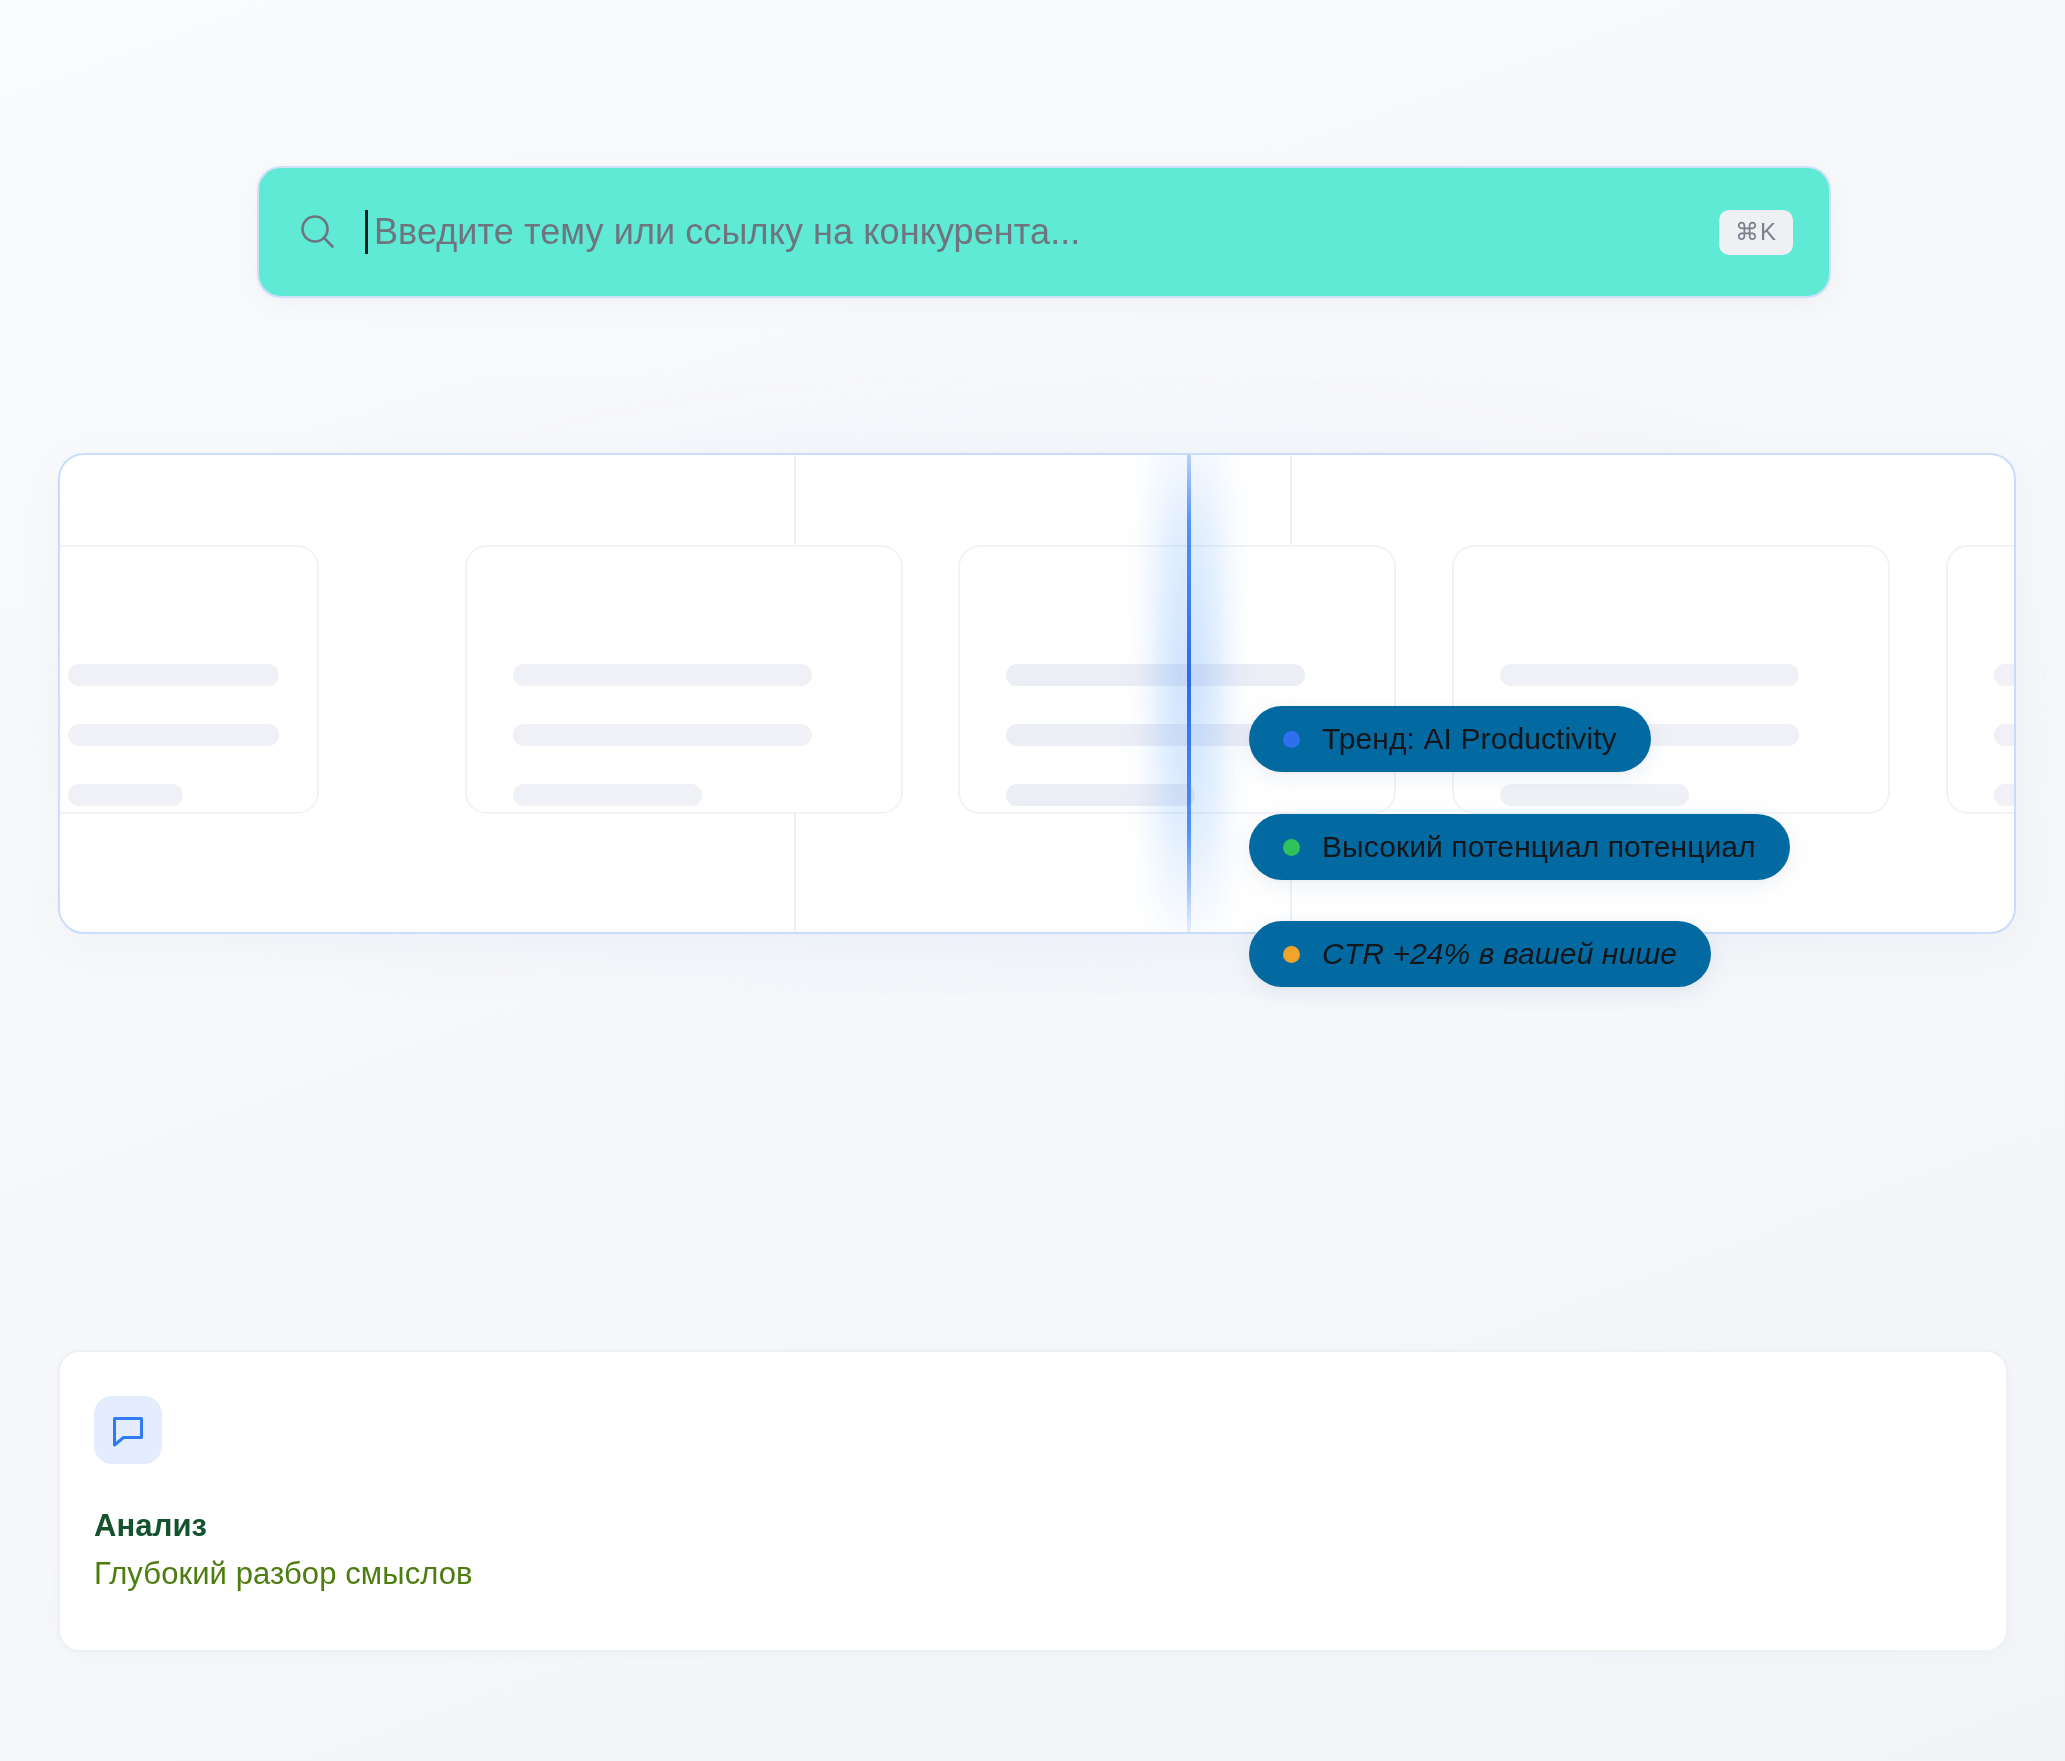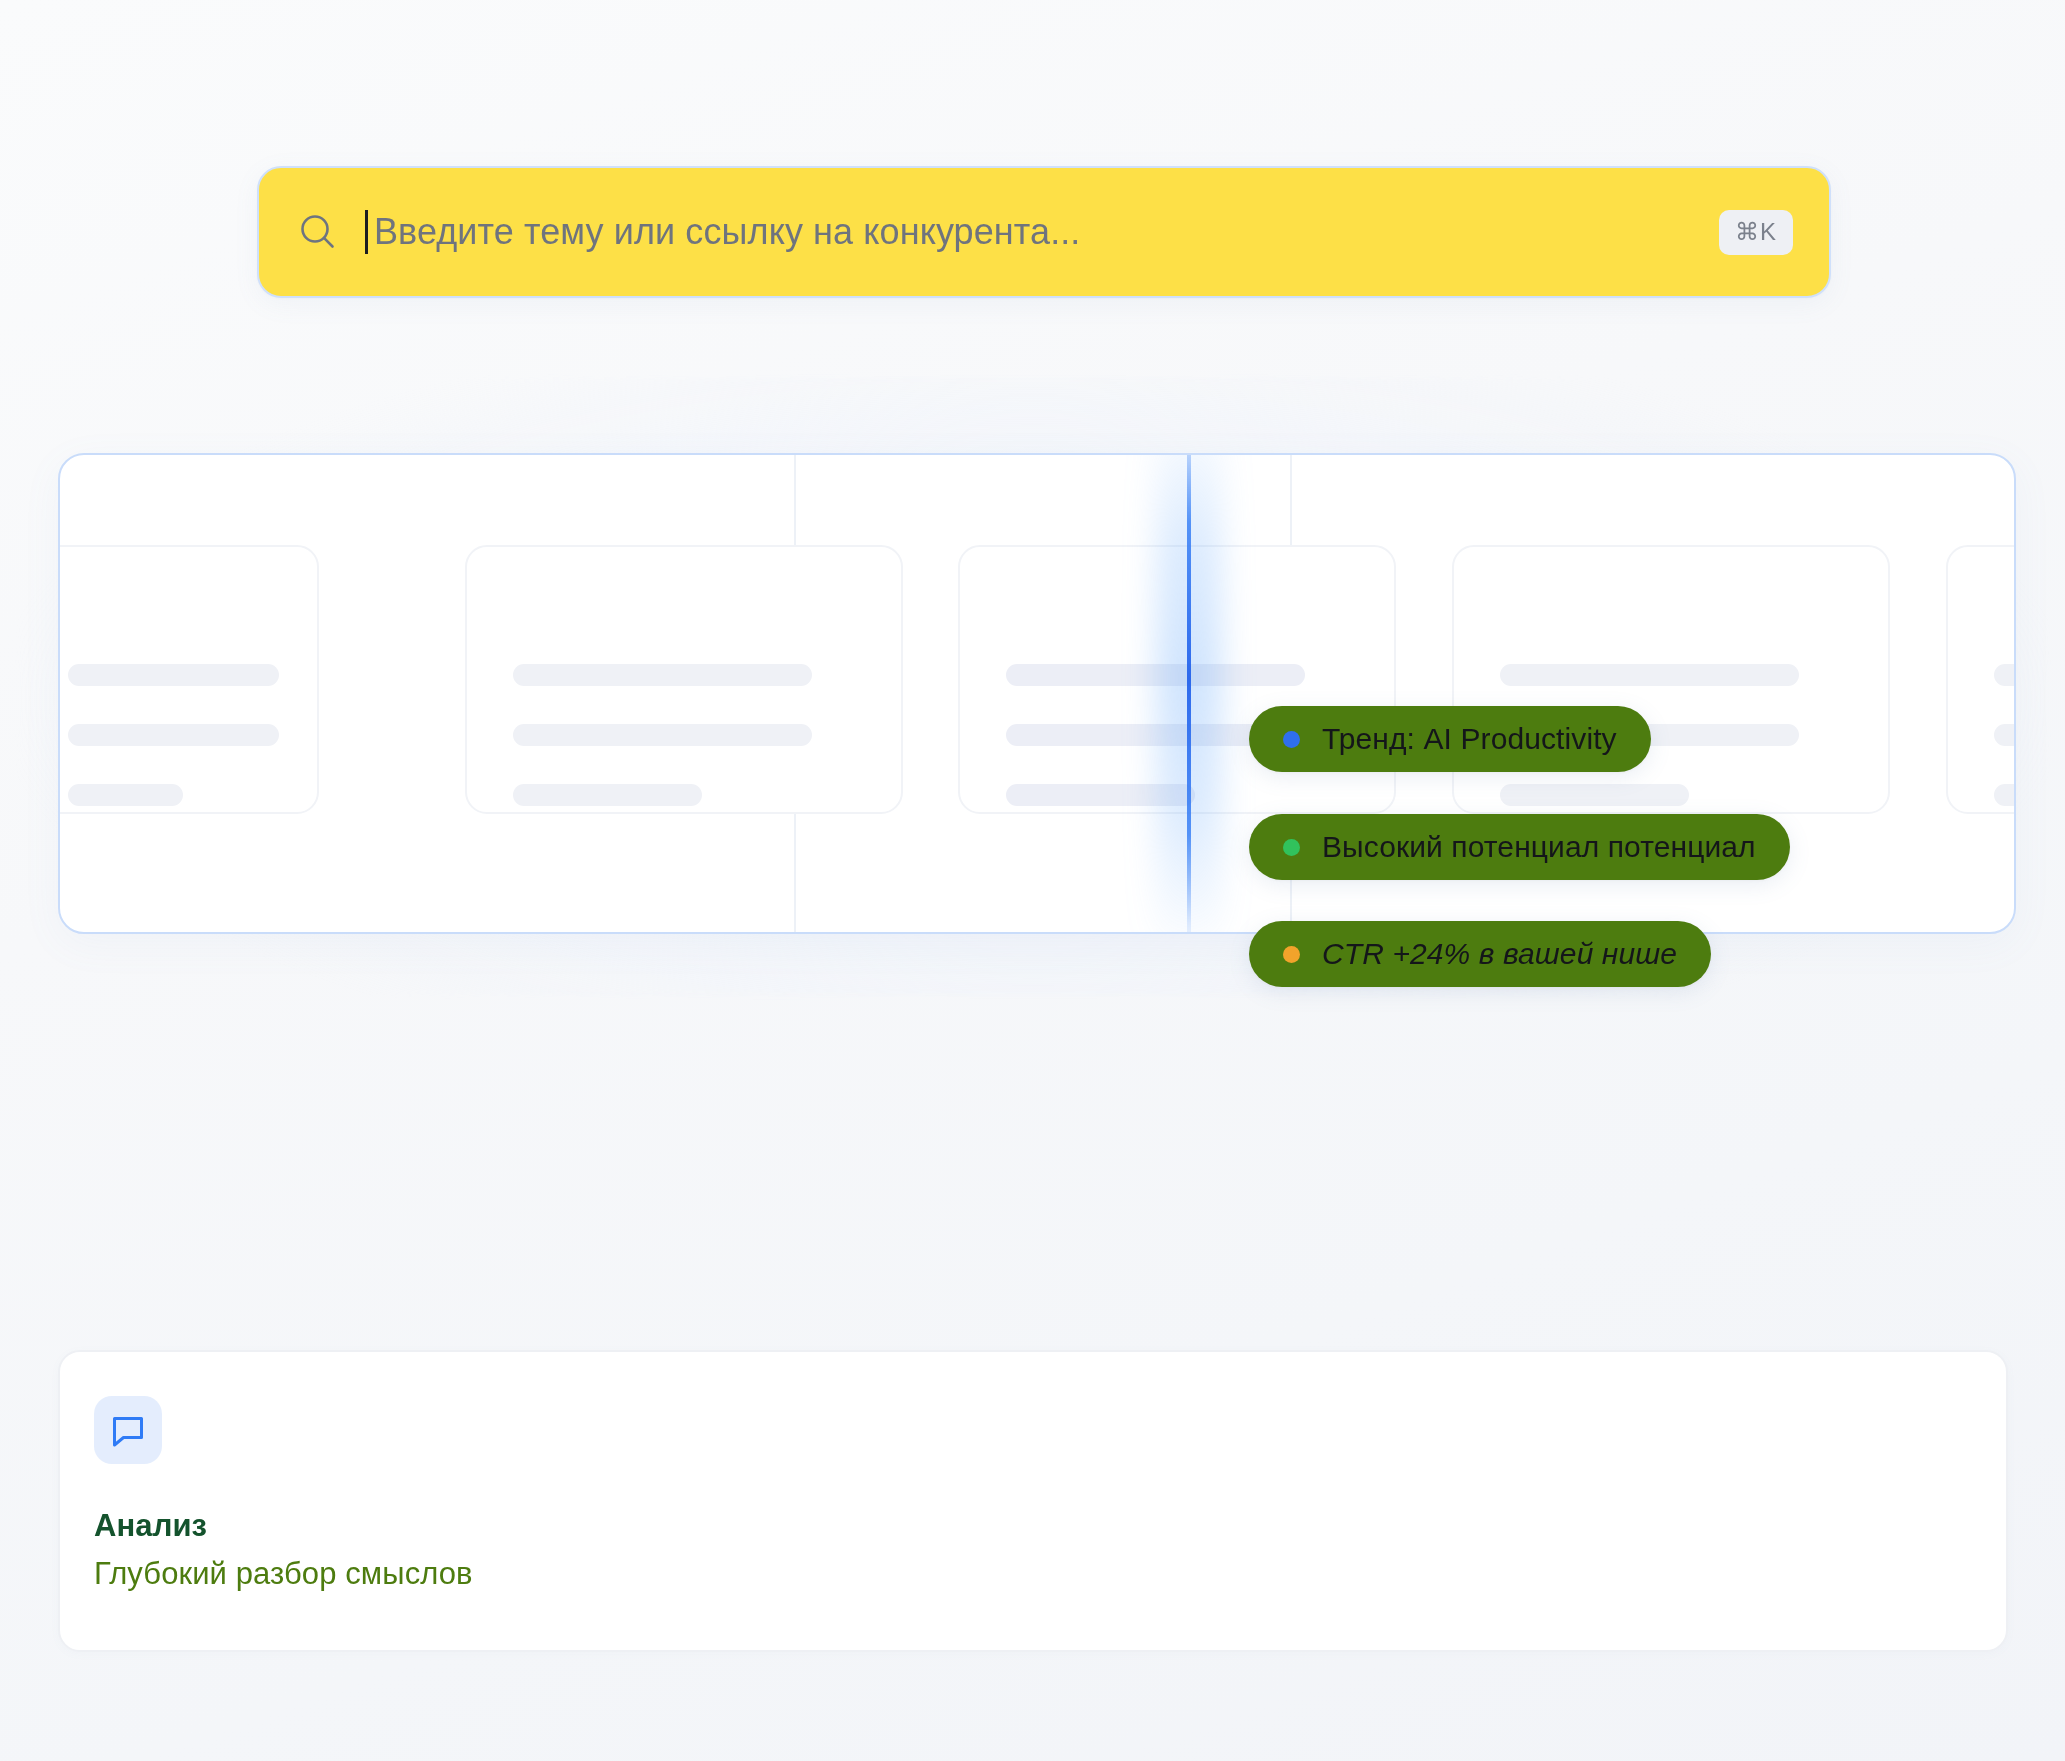--- a/index.html
+++ b/index.html
@@ -19,21 +19,21 @@
   .search-wrap {
     position: absolute;
     left: 257px;
     top: 166px;
     width: 1574px;
     height: 132px;
   }
   .search-box {
     width: 100%;
     height: 100%;
-    background: #fde047;
+    background: #5eead4;
     border: 2px solid #cfe0fb;
     border-radius: 24px;
     box-shadow: 0 6px 26px rgba(110,140,190,0.07), 0 1px 3px rgba(0,0,0,0.02);
     display: flex;
     align-items: center;
     padding: 0 36px 0 38px;
     position: relative;
   }
   .search-icon {
     width: 42px; height: 42px;
@@ -155,21 +155,21 @@
        rgba(96,165,250,0.22) 74%,
        rgba(96,165,250,0) 100%);
     filter: blur(16px);
   }
 
   
   .chip {
     position: absolute;
     display: flex;
     align-items: center;
-    background: #4d7c0f;
+    background: #0369a1;
     border-radius: 994px;
     box-shadow: 0 5px 22px rgba(90,120,170,0.13), 0 1px 3px rgba(0,0,0,0.03);
     padding: 0 34px;
     height: 66px;
     white-space: nowrap;
   }
   .chip .dot {
     width: 17px; height: 17px;
     border-radius: 50%;
     flex: 0 0 17px;

